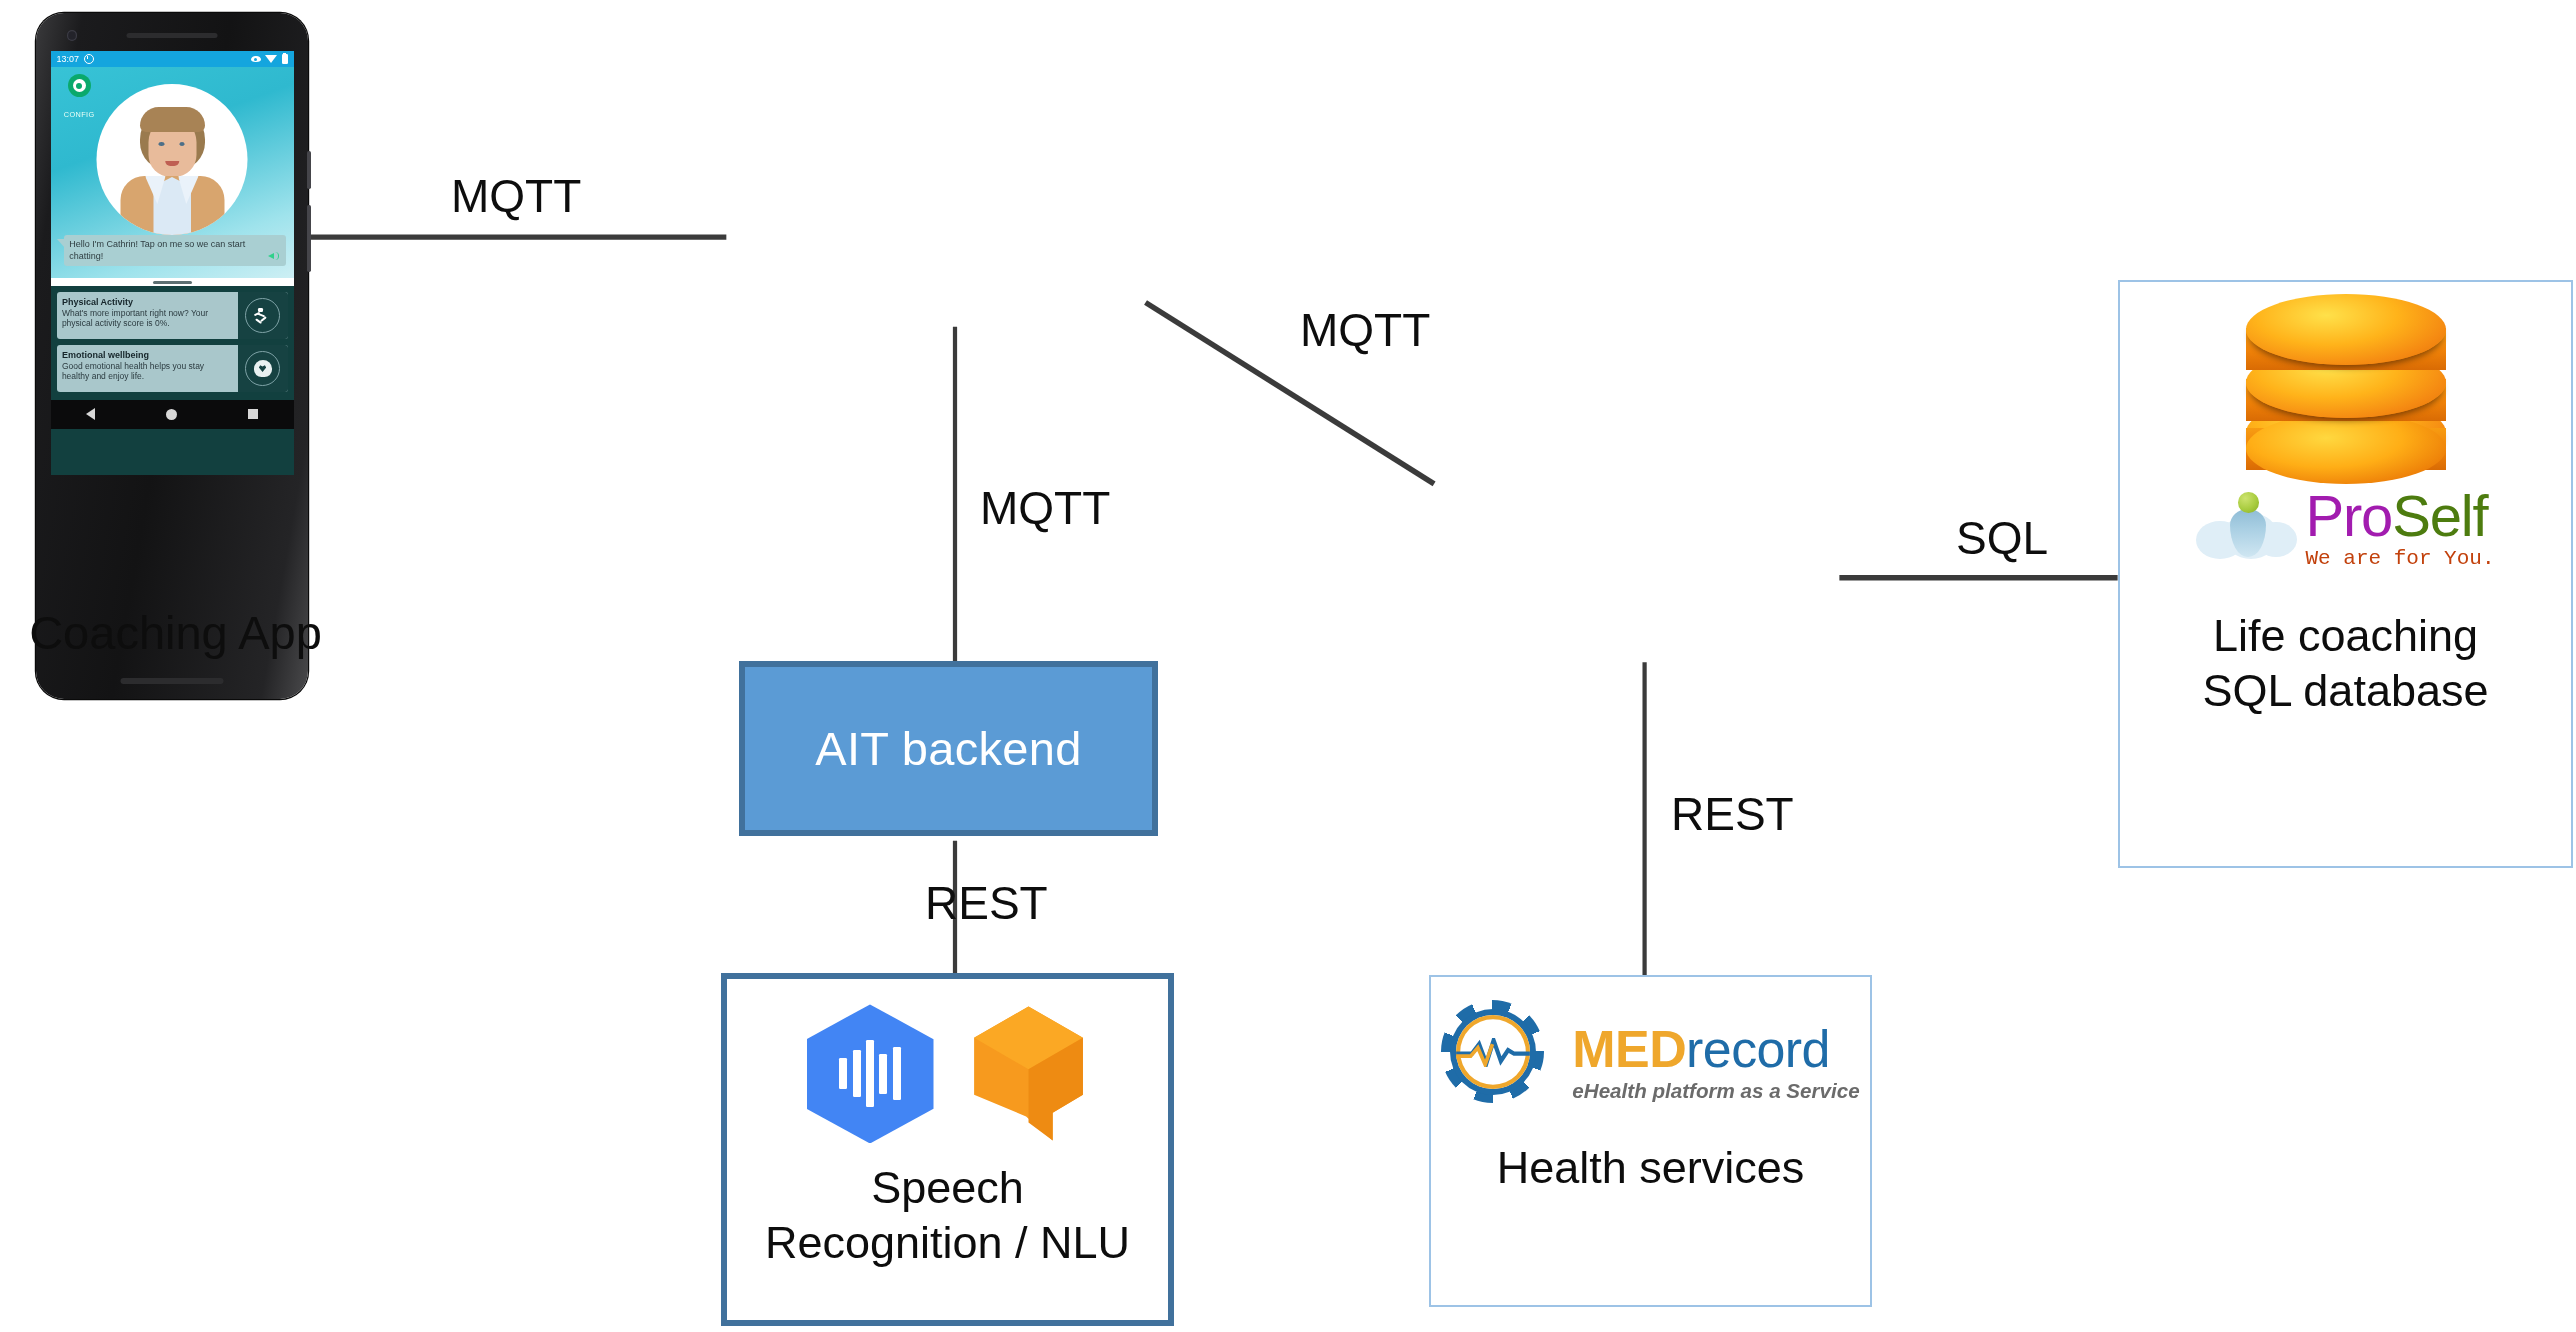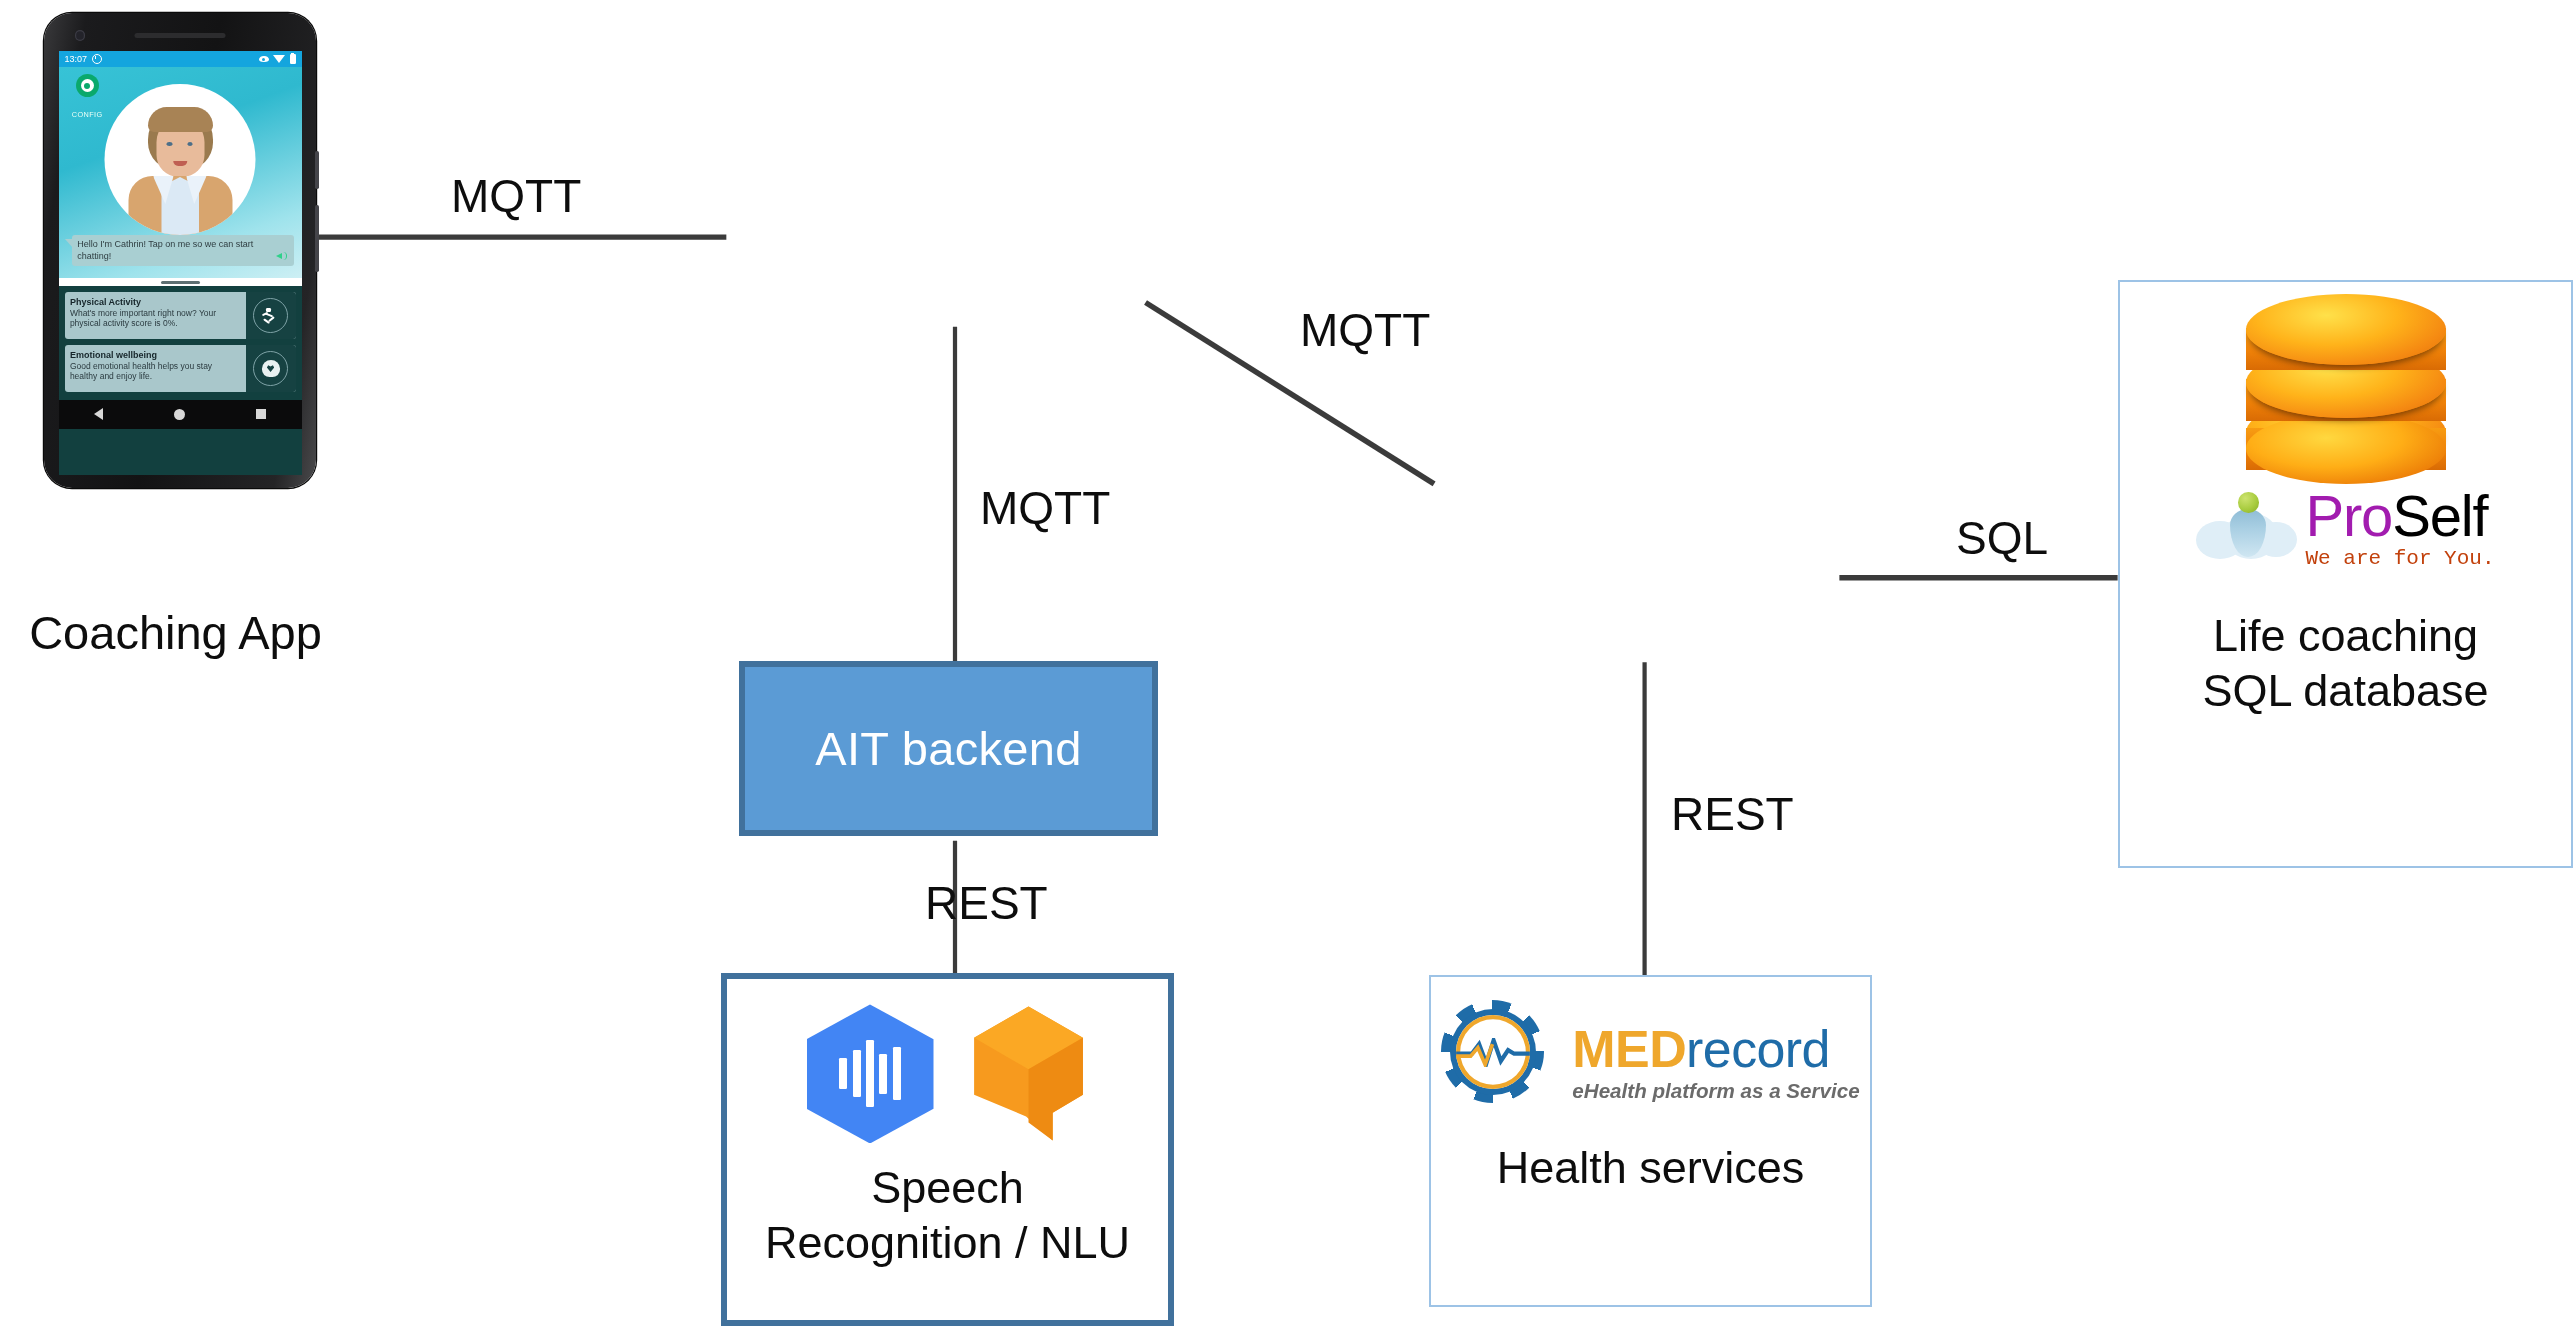--- a/index.html
+++ b/index.html
@@ -71,22 +71,21 @@
     font-family: "Liberation Sans", sans-serif;
     white-space: nowrap;
   }
 
   
   #phone-wrap {
     position: absolute;
     left: 36px;
     top: 13.3px;
     width: 272px;
-    height: 475px;
-    margin-left: 8px;
+    height: 686px;
   }
   #phone-body {
     position: absolute;
     inset: 0;
     border-radius: 28px;
     background: linear-gradient(100deg,#3a3a3c 0%, #1b1b1d 12%, #131314 50%, #242426 88%, #4a4a4c 100%);
     box-shadow: 0 0 0 1.2px #0a0a0a;
   }
   #phone-speaker {
     position: absolute;
@@ -515,21 +514,21 @@
     display: flex;
     flex-direction: column;
   }
   .ps-name {
     font-size: 58px;
     font-family: "Liberation Sans", sans-serif;
     line-height: 0.95;
     letter-spacing: -1.2px;
   }
   .ps-pro { color: #a21caf; text-align: center; }
-  .ps-self { color: #000000; }
+  .ps-self { color: #4d7c0f; }
   .ps-tag {
     color: #c2410c;
     font-size: 21px;
     margin-top: 3.6px;
     font-family: Liberation Mono, monospace;
   }
 
   
   .med-row {
     display: flex;

